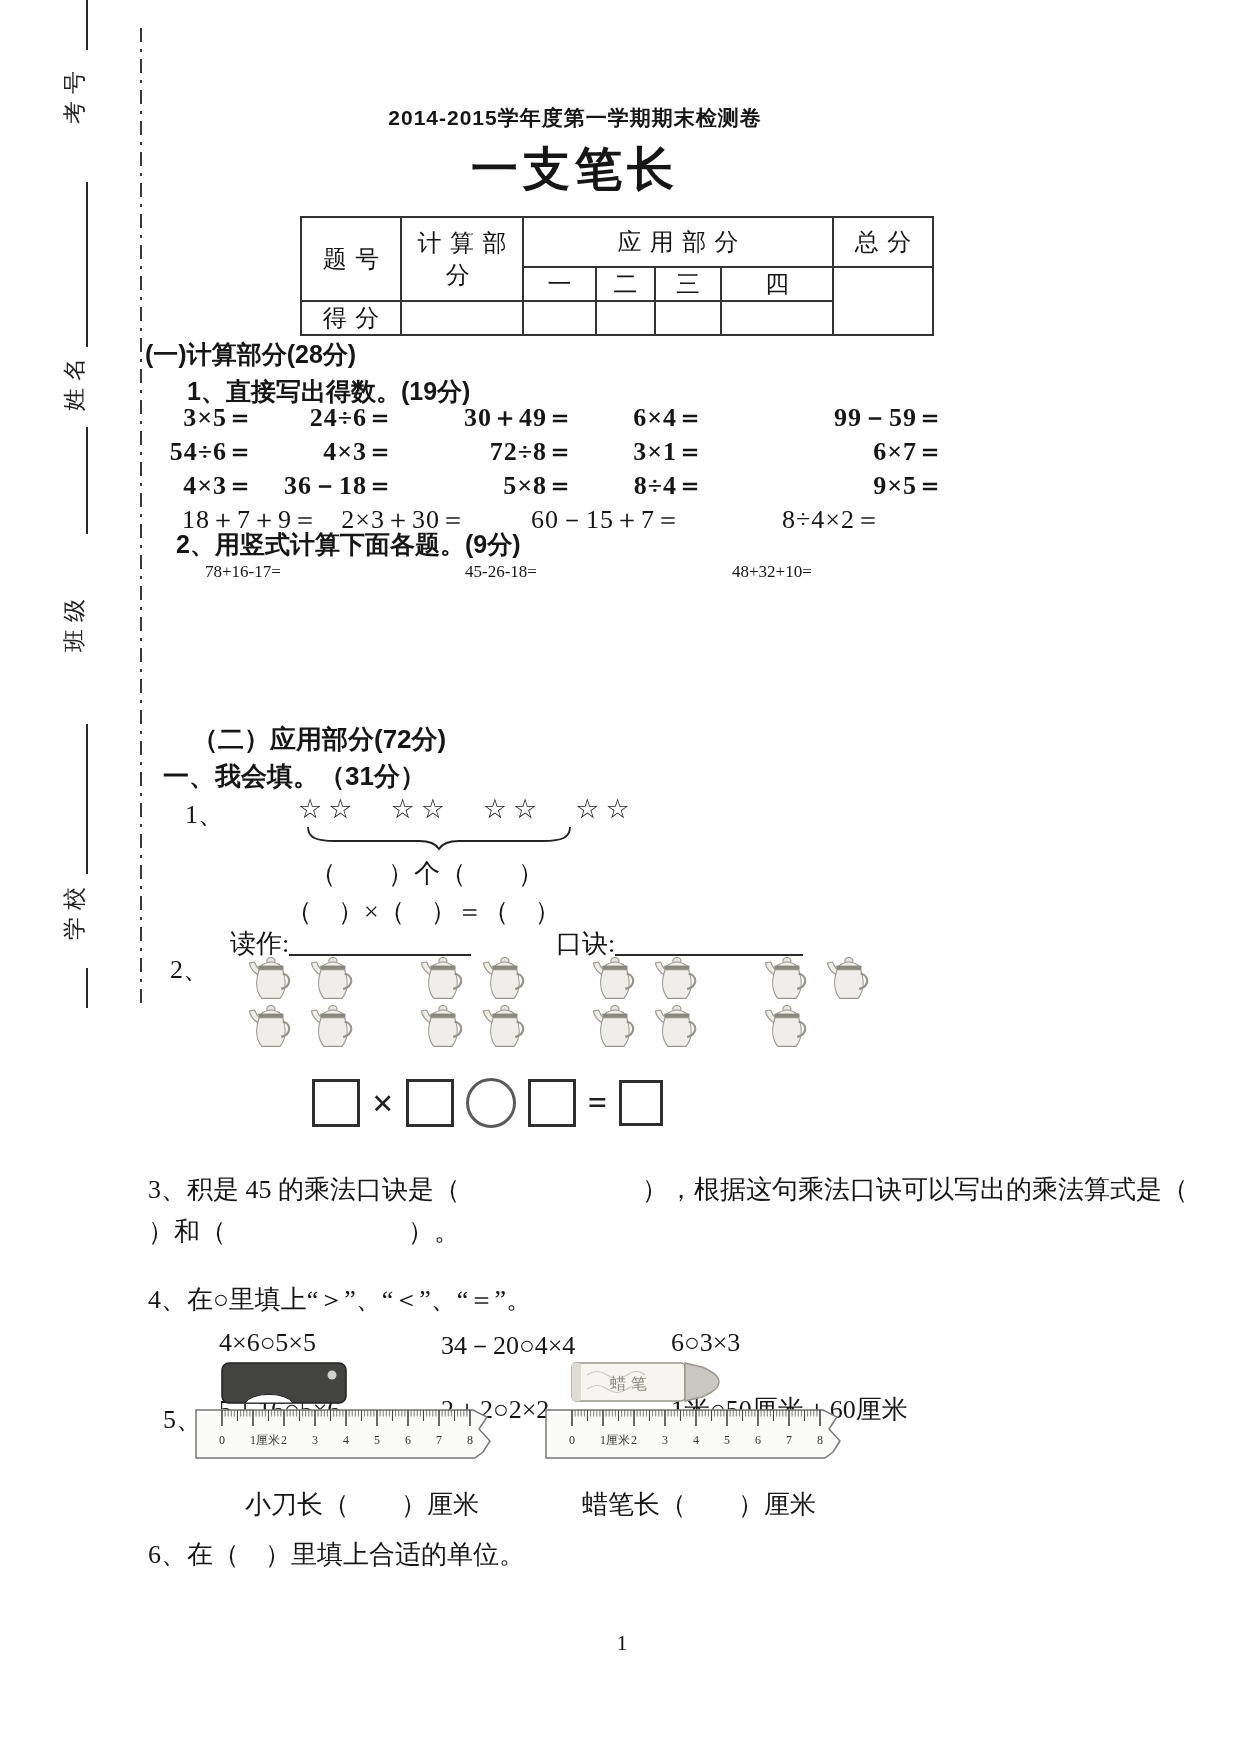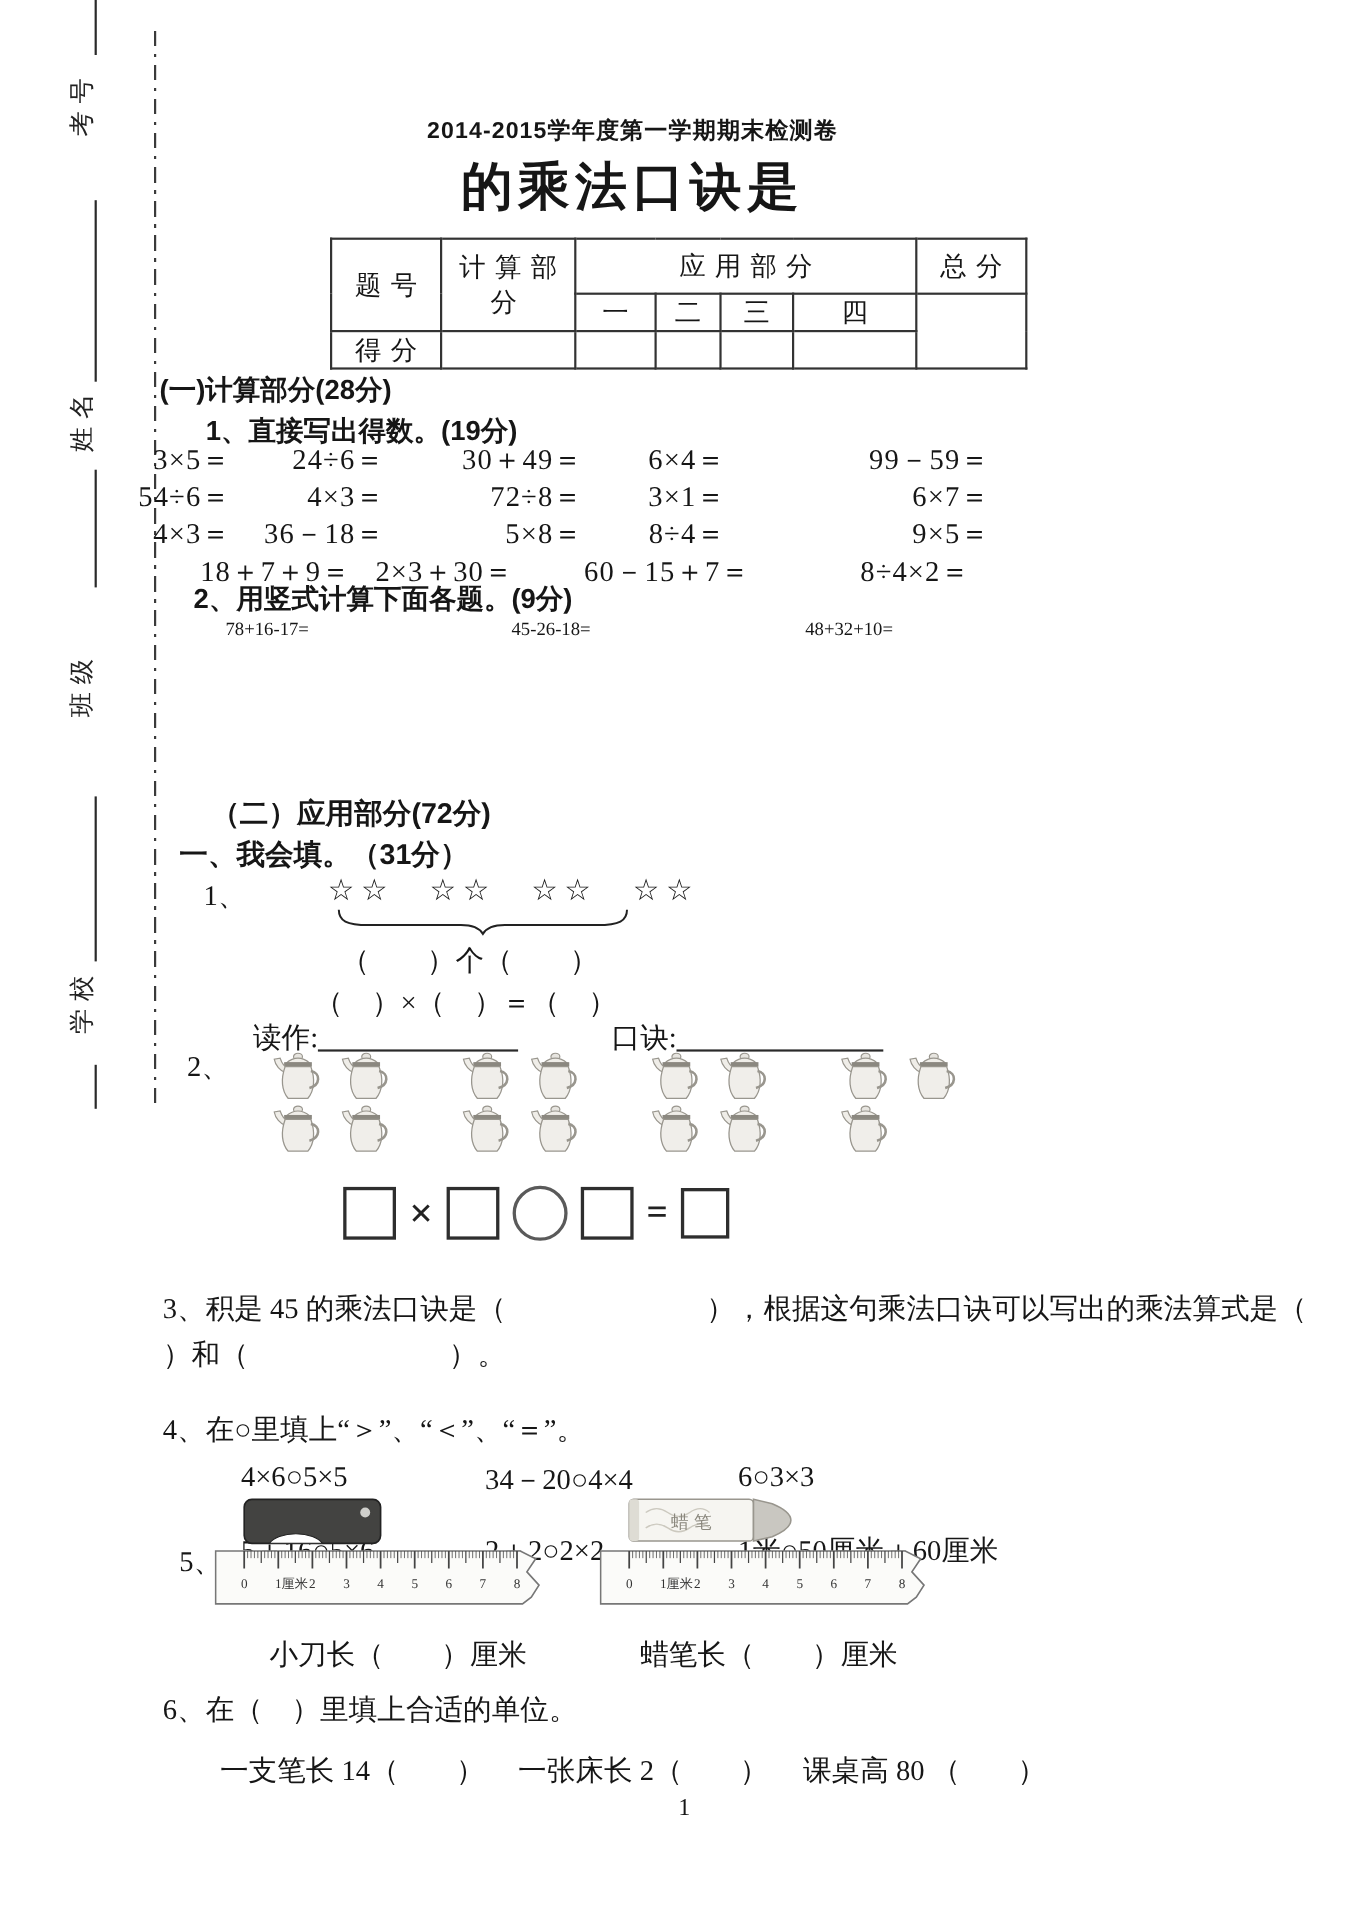--- a/index.html
+++ b/index.html
@@ -44,21 +44,21 @@
   .r1{height:50px;}.r2{height:31px;}.r3{height:33px;}
   
   .h-bold{
     position:absolute;font-family:"Liberation Sans","DejaVu Sans",sans-serif;
     font-weight:bold;font-size:25px;white-space:nowrap;
   }
   .plain{position:absolute;font-size:26px;white-space:nowrap;}
   
   .oral-grid{position:absolute;left:0;top:400px;width:1100px;}
   .oral-row{height:34px;font-size:26px;letter-spacing:1px;}
-  .oral-row.r5{display:grid;grid-template-columns:135px 140px 180px 130px 240px;padding-left:75px;}
+  .oral-row.r5{display:grid;grid-template-columns:135px 140px 180px 130px 240px;padding-left:119px;font-weight:bold;}
   .oral-row.r4{display:grid;grid-template-columns:120px 165px 215px 200px;padding-left:182px;}
   .oral-item{text-align:right;white-space:nowrap;}
   
   .vp-row{position:absolute;left:0;top:562px;display:grid;grid-template-columns:260px 267px auto;padding-left:205px;font-size:17px;}
   
   .star-row{position:absolute;left:298px;top:793px;display:flex;gap:32px;font-size:27px;}
   .star-group{letter-spacing:6px;white-space:nowrap;}
   .brace-svg{position:absolute;left:305px;top:824px;}
   .uline{display:inline-block;height:0;border-bottom:2px solid #2a2a2a;vertical-align:-4px;}
   
@@ -106,21 +106,21 @@
     <div class="mline" style="width:150px;margin-left:6px;margin-right:72px"></div>
     <span class="mlabel">班级</span>
     <div class="mline" style="width:107px;margin-left:58px;margin-right:16px"></div>
     <span class="mlabel">姓名</span>
     <div class="mline" style="width:165px;margin-left:4px;margin-right:58px"></div>
     <span class="mlabel">考号</span>
     <div class="mline" style="width:72px;margin-left:14px"></div>
   </div>
 
   <div class="subtitle">2014-2015学年度第一学期期末检测卷</div>
-  <div class="main-title">的乘法口诀是</div>
+  <div class="main-title">一支笔长</div>
 
   <table class="score-table">
     <tbody>
         <tr class="r1">
       <td class="c-q hdr" rowspan="2">题号</td>
       <td class="c-calc hdr" rowspan="2">计算部分</td>
       <td colspan="4" class="hdr">应用部分</td>
       <td class="c-total hdr">总分</td>
     </tr>
     <tr class="r2">
@@ -494,20 +494,15 @@
       <line x1="268.8" x2="268.8" y1="55" y2="61.5" stroke="#444" stroke-width="0.7"></line>
       <line x1="271.9" x2="271.9" y1="55" y2="61.5" stroke="#444" stroke-width="0.7"></line>
       <line x1="275" x2="275" y1="55" y2="71" stroke="#444" stroke-width="1.6"></line>
       <text x="275" y="89" text-anchor="middle" font-size="12" fill="#333" font-family="Liberation Serif, serif">8</text>
     </svg>
 
   <div class="plain" style="left:245px;top:1487px">小刀长（　　）厘米</div>
   <div class="plain" style="left:582px;top:1487px">蜡笔长（　　）厘米</div>
 
   <div class="plain" style="left:148px;top:1537px">6、在（　）里填上合适的单位。</div>
-  <div class="unit-row" id="unit-row" style="top:1592px">
-      <span class="unit-item">一支笔长 14（　　）</span>
-      <span class="unit-item">一张床长 2（　　）</span>
-      <span class="unit-item">课桌高 80 （　　）</span>
-    </div>
 
   <div class="page-num">1</div>
 </div>
 
 </body></html>

